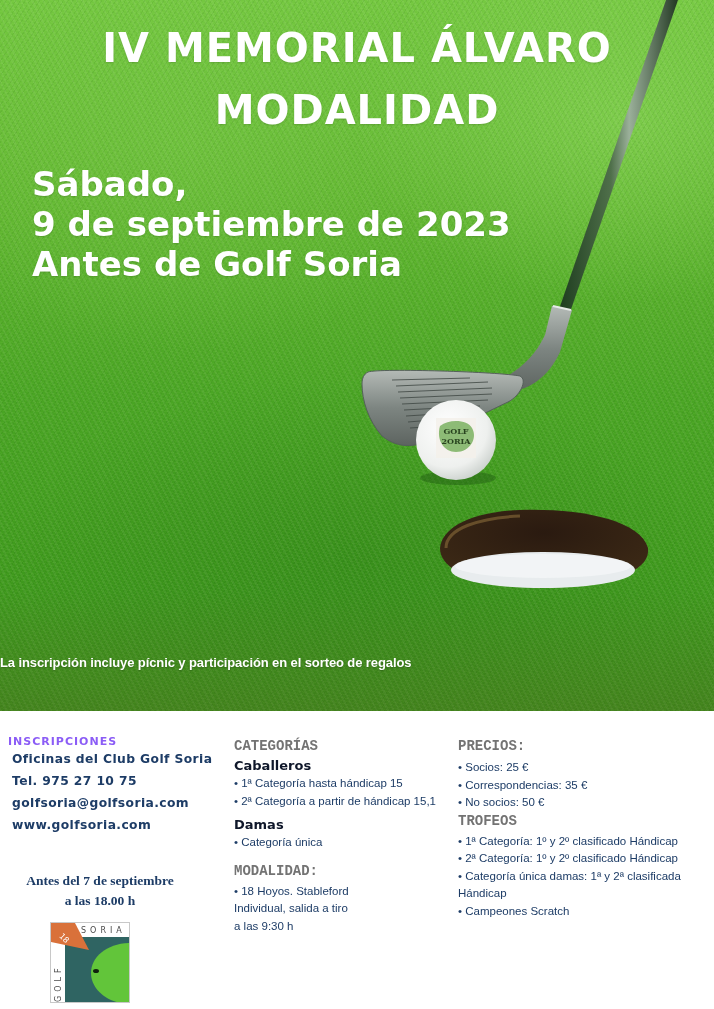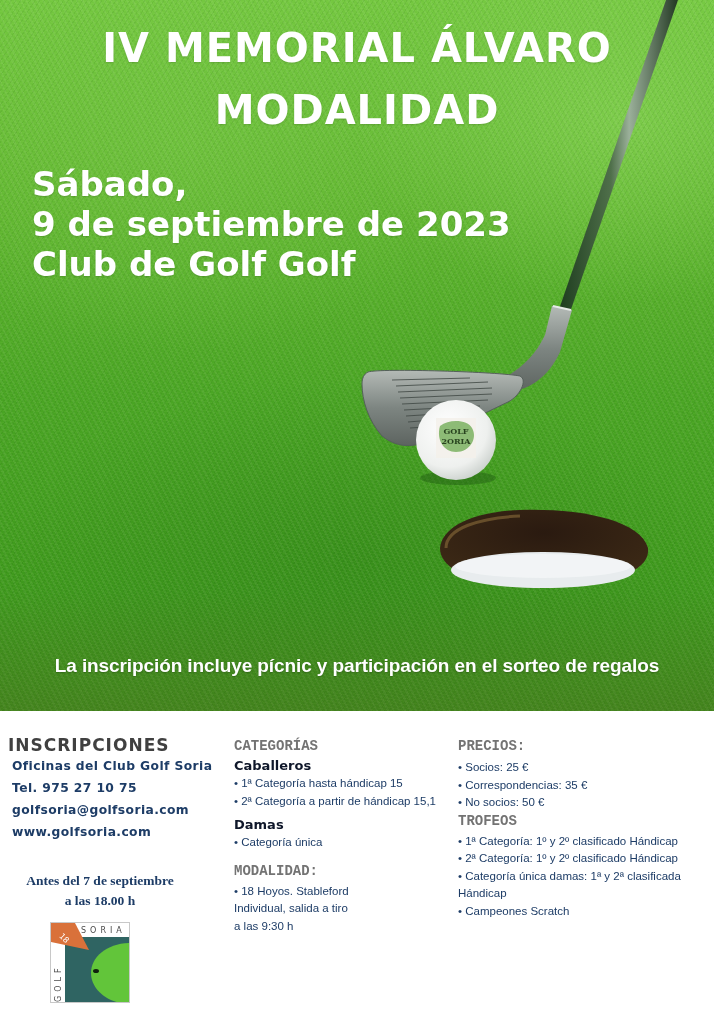--- a/index.html
+++ b/index.html
@@ -39,31 +39,31 @@
 
   .date-block {
     position: absolute; left: 32px; top: 164px; color: #ffffff;
     font-family: "DejaVu Sans", sans-serif; font-weight: bold;
     font-size: 34px; line-height: 40px;
     text-shadow: 0 1px 2px rgba(0,0,0,0.15);
   }
   .date-block div { white-space: nowrap; }
 
   .promo {
-    position: absolute; top: 655px; left: 0; width: 714px; text-align: center;
+    position: absolute; top: 655px; left: 0; width: 714px; 
     color: #ffffff; font-family: "Liberation Sans", sans-serif; font-weight: bold;
-    font-size: 19px; letter-spacing: -0.1px;
+    font-size: 13px; letter-spacing: -0.1px;
     text-shadow: 0 1px 2px rgba(0,0,0,0.25);
   }
 
   
   .info { position: absolute; left: 0; top: 711px; width: 714px; height: 298px; background: #ffffff; color: #173a63; }
 
   .col1 { position: absolute; left: 8px; top: 24px; width: 215px; }
-  .h-big { font-family: "DejaVu Sans", sans-serif; font-weight: bold; color: #404040; font-size: 17px; letter-spacing: 1px; }
+  .h-big { font-family: "DejaVu Sans", sans-serif; font-weight: bold; color: #8b5cf6; font-size: 11px; letter-spacing: 1px; }
   .contact { margin-left: 4px; font-family: "DejaVu Sans", sans-serif; font-weight: bold; font-size: 12.3px; color: #1d3c66; letter-spacing: 0.4px; }
   .contact div { height: 22px; line-height: 22px; white-space: nowrap; }
   .contact .first { margin-top: 0; }
 
   .deadline { position: absolute; left: 0; top: 160px; width: 200px; text-align: center; font-family: Liberation Serif, serif; font-weight: bold; font-size: 13.5px; color: #1d3c66; line-height: 20px; }
 
   .logo { position: absolute; left: 50px; top: 211px; width: 80px; height: 81px; border: 1px solid #c8c8c8; background: #ffffff; overflow: hidden; }
 
   .col2 { position: absolute; left: 234px; top: 26px; width: 228px; }
   .col3 { position: absolute; left: 458px; top: 26px; width: 256px; }
@@ -140,21 +140,21 @@
       <ellipse cx="543" cy="566" rx="88" ry="12" fill="#f4f6f7" opacity="0.8"></ellipse>
     </g>
   </svg>
 
   <div class="title l1">IV MEMORIAL ÁLVARO</div>
   <div class="title l2">MODALIDAD</div>
 
   <div class="date-block">
     <div>Sábado,</div>
     <div>9 de septiembre de 2023</div>
-    <div>Club de Golf Golf</div>
+    <div>Antes de Golf Soria</div>
   </div>
 
   <div class="promo">La inscripción incluye pícnic y participación en el sorteo de regalos</div>
 </div>
 
 <div class="info">
 
   <div class="col1">
     <div class="h-big">INSCRIPCIONES</div>
     <div class="contact">

